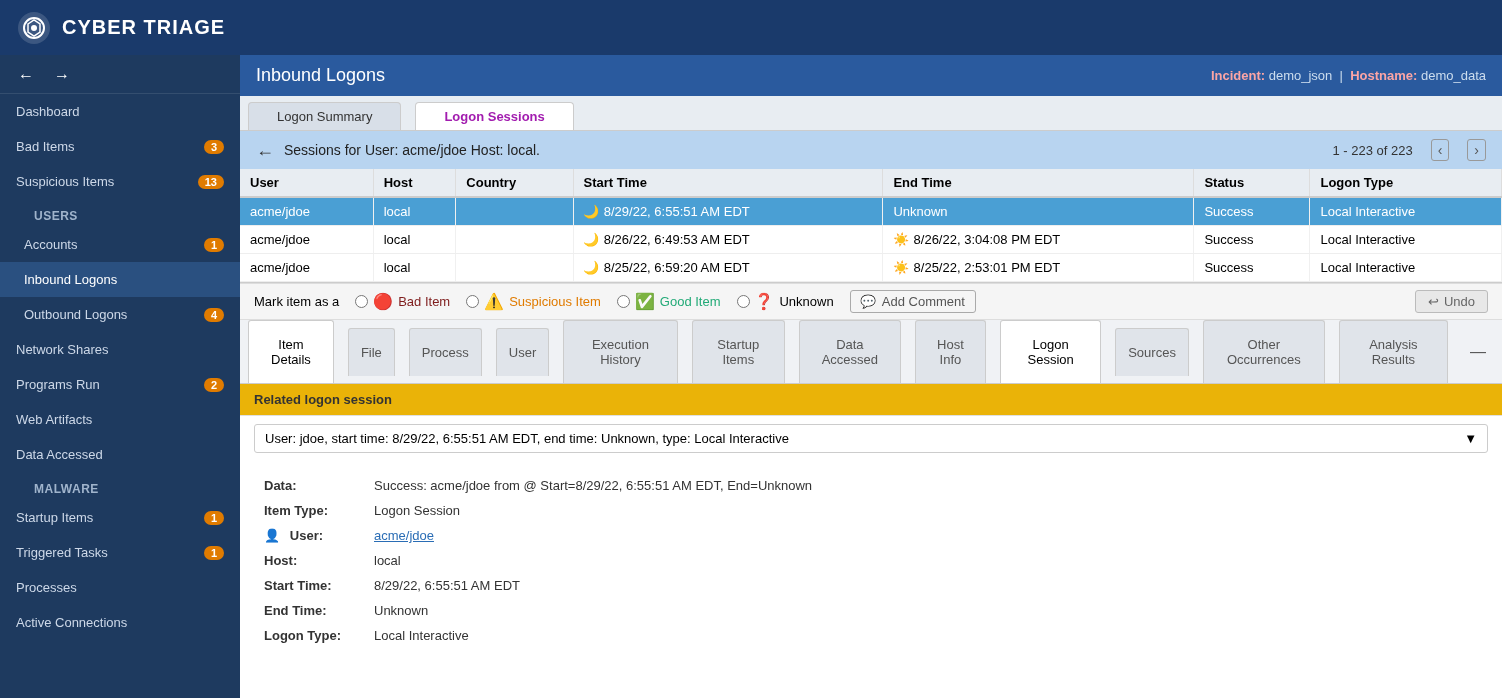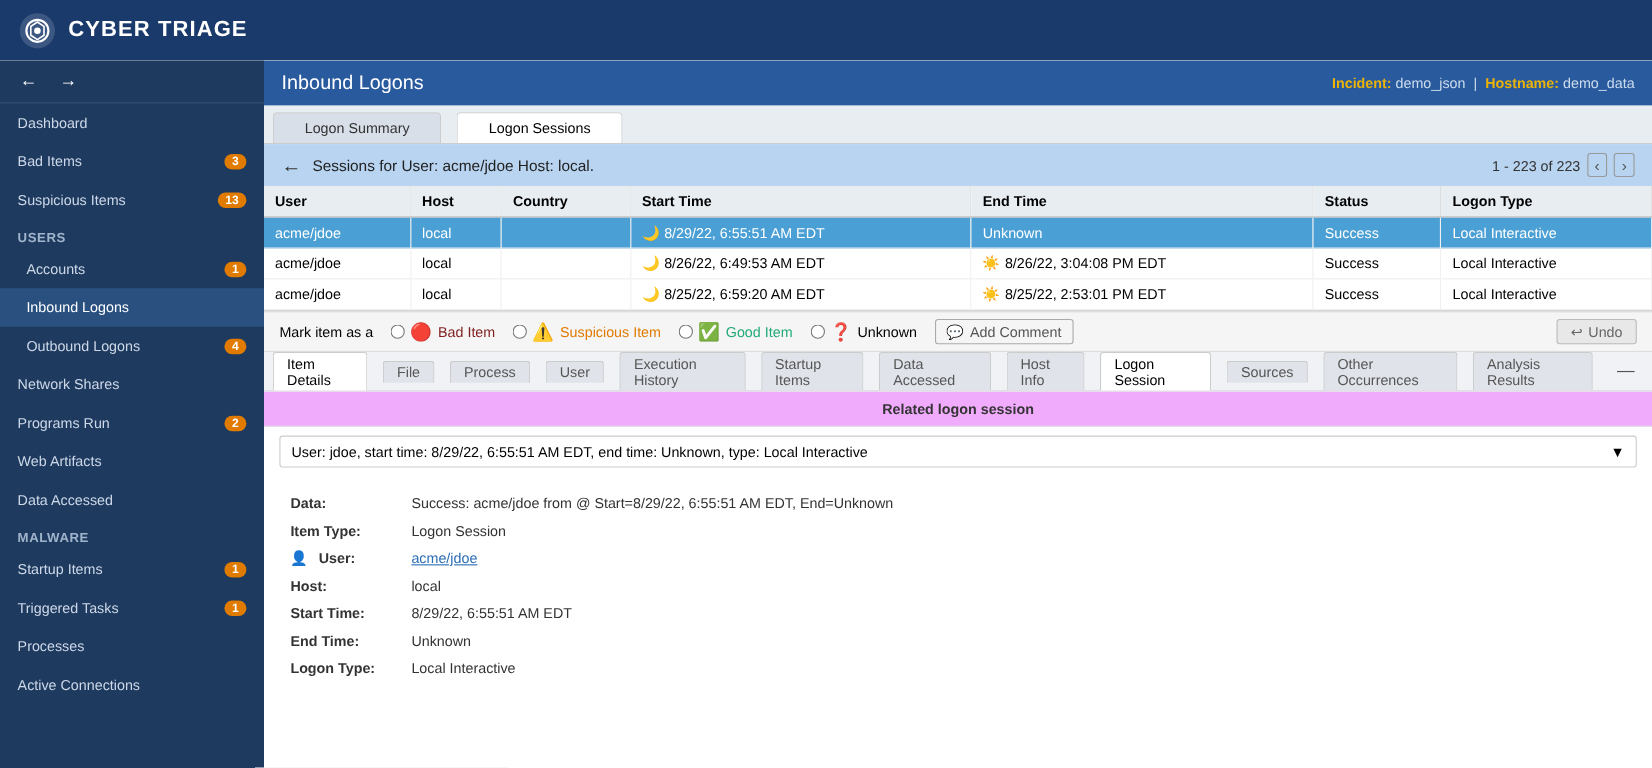--- a/index.html
+++ b/index.html
@@ -71,20 +71,21 @@
     }
     .sidebar-item.active { background: #2d5a9e; color: white; }
     .sidebar-item.section-header {
       color: #a0b4cc;
       font-size: 12px;
       text-transform: uppercase;
       font-weight: 600;
       padding: 10px 16px 4px;
       cursor: default;
       letter-spacing: 0.5px;
+      margin-left: 18px;
     }
     .badge {
       background: #e07b00;
       color: white;
       border-radius: 10px;
       padding: 1px 7px;
       font-size: 11px;
       font-weight: bold;
       min-width: 18px;
       text-align: center;
@@ -118,21 +119,21 @@
     }
     .content-title {
       font-size: 18px;
       font-weight: 500;
     }
     .incident-info {
       font-size: 13px;
       color: #cde;
     }
     .incident-info span { margin-left: 0; }
-    .incident-info strong { color: #eab308; }
+    .incident-info strong { color: #fca5a5; }
 
     
     .tabs-bar {
       background: #e8edf2;
       display: flex;
       border-bottom: 1px solid #ccc;
       flex-shrink: 0;
       padding: 0 8px;
       padding-top: 6px;
     }
@@ -142,22 +143,22 @@
       border: 1px solid #ccc;
       border-bottom: none;
       background: #d8dfe8;
       color: #333;
       margin-right: 14px;
       border-radius: 4px 4px 0 0;
       font-size: 13px;
     }
     .tab.active {
       background: white;
-      color: #000000;
-      font-weight: 400;
+      color: #a21caf;
+      font-weight: 700;
     }
 
     
     .sessions-header {
       background: #b8d4f0;
       padding: 8px 16px;
       display: flex;
       align-items: center;
       justify-content: space-between;
       flex-shrink: 0;
@@ -168,21 +169,21 @@
       gap: 10px;
     }
     .back-btn {
       background: none;
       border: none;
       cursor: pointer;
       font-size: 18px;
       color: #333;
     }
     .sessions-title { font-size: 14px; color: #222; }
-    .pagination { font-size: 13px; color: #333; display: flex; align-items: center; gap: 6px; }
+    .pagination { font-size: 13px; color: #333; display: flex; align-items: center; gap: 18px; }
     .pagination button { background: none; border: 1px solid #999; border-radius: 3px; cursor: pointer; padding: 2px 6px; color: #555; font-size: 14px; }
 
     
     .data-table-wrapper {
       flex-shrink: 0;
       overflow-y: auto;
       max-height: 130px;
       border-bottom: 1px solid #ccc;
       position: relative;
     }
@@ -259,29 +260,30 @@
     .detail-tabs-bar {
       background: #f0f2f5;
       display: flex;
       border-bottom: 1px solid #ccc;
       flex-shrink: 0;
       align-items: center;
       padding: 0 8px;
       gap: 0;
     }
     .detail-tab {
-      padding: 2px 12px;
+      padding: 16px 12px;
       cursor: pointer;
       font-size: 13px;
       color: #555;
       border: 1px solid #ccc;
       border-bottom: none;
       background: #e0e4ea;
       margin-right: 14px;
       border-radius: 3px 3px 0 0;
+      text-align: center;
     }
     .detail-tab.active {
       background: white;
       color: #000;
       font-weight: 500;
     }
     .detail-minimize {
       margin-left: auto;
       background: none;
       border: none;
@@ -295,26 +297,25 @@
     .detail-content {
       flex: 1;
       background: white;
       overflow-y: auto;
       padding: 0;
     }
 
     
     .related-section {
       padding: 8px 14px;
-      background: #f0abfc;
+      background: #eab308;
       border-bottom: 1px solid #e0e0e0;
       font-weight: 600;
       font-size: 13px;
       color: #333;
-      text-align: center;
     }
 
     
     .session-selector {
       margin: 8px 14px;
       border: 1px solid #ccc;
       border-radius: 3px;
       padding: 6px 10px;
       background: white;
       font-size: 13px;

